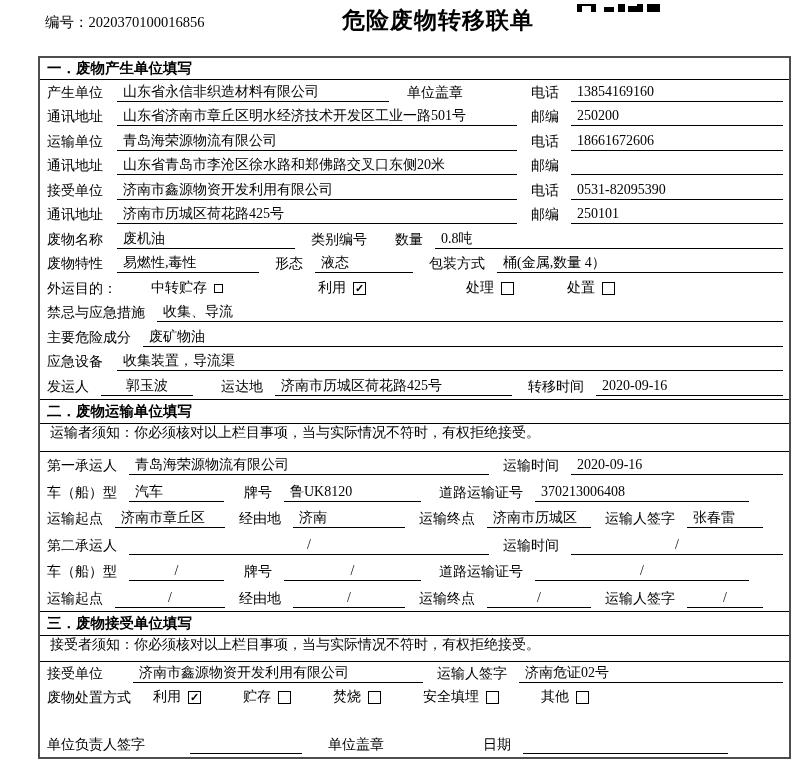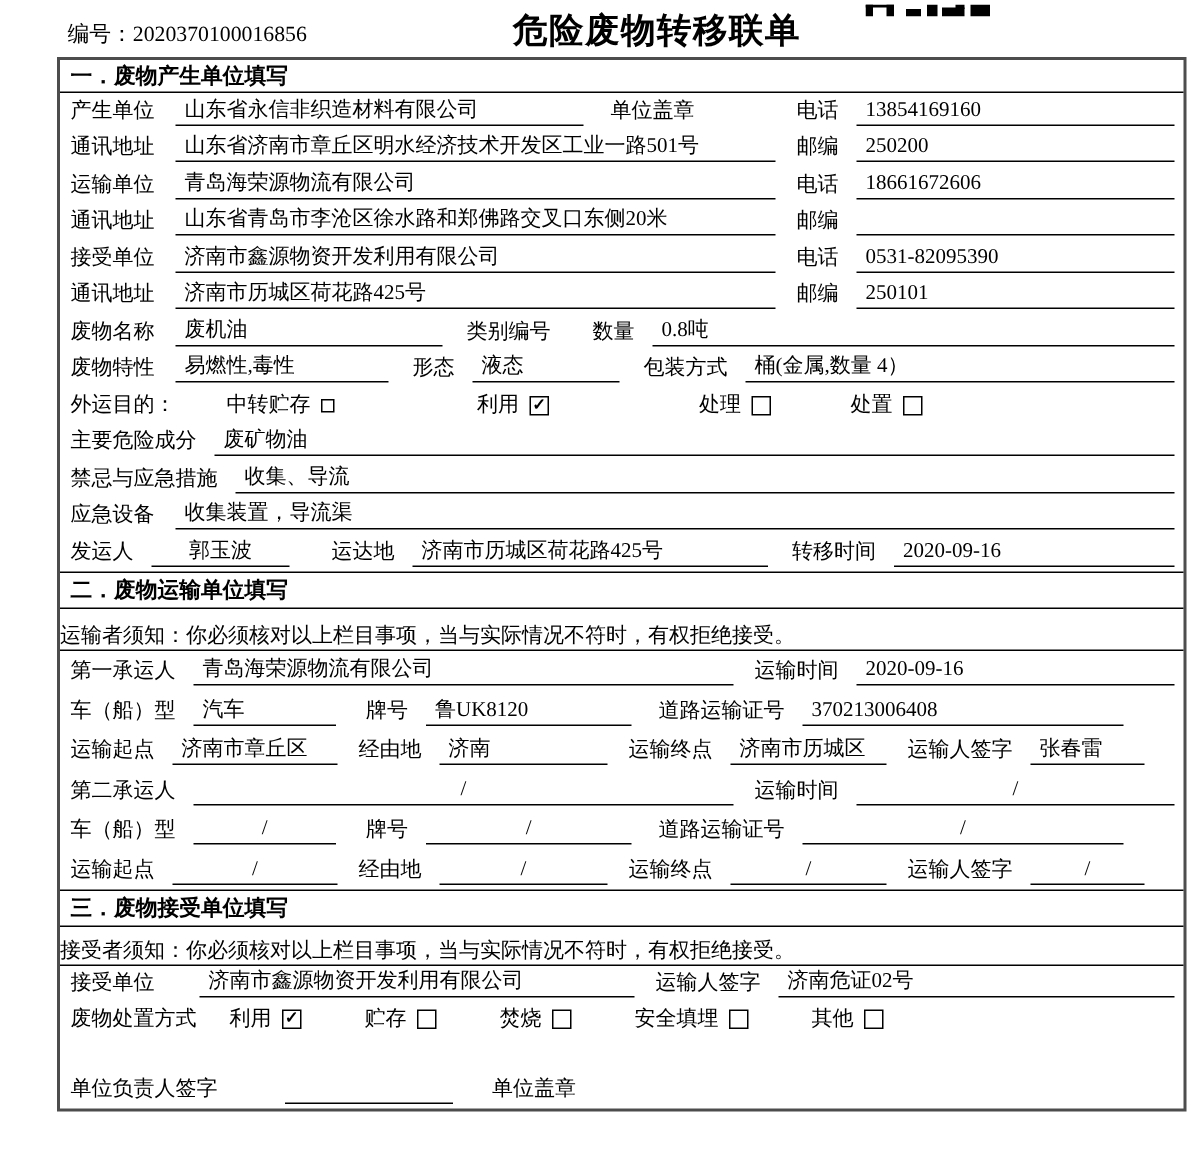--- a/index.html
+++ b/index.html
@@ -3,26 +3,26 @@
 <meta charset="utf-8">
 <style>
   *{box-sizing:border-box;margin:0;padding:0}
   html,body{width:796px;height:768px}
   body{position:relative;background:#fff;color:#000;
        font-family:"Liberation Serif","DejaVu Serif",serif;font-size:14px;overflow:hidden}
   .serial{position:absolute;top:13px;left:45px;font-size:14.5px;white-space:nowrap}
   .title{position:absolute;top:5px;left:0;right:0;text-align:center;padding-left:80px;
          font-size:23px;font-weight:bold;letter-spacing:1px}
   .qr{position:absolute;top:0;left:577px;width:84px;height:8px}
-  .tbl{position:absolute;left:38px;top:38px;width:753px;height:703px;
+  .tbl{position:absolute;left:38px;top:56px;width:753px;height:703px;
        border:2px solid #4d4d4d;display:flex;flex-direction:column;background:#fff}
   .sec{font-weight:bold;display:flex;align-items:center;padding-left:7px;
        border-bottom:1px solid #000;font-size:14.5px;flex:none}
   .bt{border-top:1px solid #000}
-  .notice{display:flex;align-items:flex-end;padding-left:0;border-bottom:1px solid #000;flex:none}
+  .notice{display:flex;align-items:flex-start;padding-left:10px;border-bottom:1px solid #000;flex:none}
   .r{display:flex;align-items:flex-end;padding:0 6px 3px 7px;flex:none}
   .lbl{white-space:nowrap;height:19px;line-height:19px}
   .uv{margin-left:12px;border-bottom:1px solid #000;white-space:nowrap;
       height:19px;line-height:18px;padding:0 6px;overflow:hidden}
   .c{text-align:center}
   .grow{flex:1}
   .right{margin-left:auto;display:flex;align-items:center}
   .right .uv{width:212px}
   .wl{width:58px}
   .opt{display:flex;align-items:center;height:19px;white-space:nowrap}
@@ -154,27 +154,27 @@
     </span>
     <span class="opt" style="margin-left:53px">
       <span>处置</span>
       <span class="cb">
           <i></i>
         </span>
     </span>
   </div>
 
   <div class="r rs1">
+    <span class="lbl">禁忌与应急措施</span>
+    <span class="uv grow">收集、导流</span>
+  </div>
+
+  <div class="r rs1">
     <span class="lbl">主要危险成分</span>
     <span class="uv grow">废矿物油</span>
-  </div>
-
-  <div class="r rs1">
-    <span class="lbl">禁忌与应急措施</span>
-    <span class="uv grow">收集、导流</span>
   </div>
 
   <div class="r rs1">
     <span class="lbl wl">应急设备</span>
     <span class="uv grow">收集装置，导流渠</span>
   </div>
 
   <div class="r rs1">
     <span class="lbl">发运人</span>
     <span class="uv c" style="width:92px">郭玉波</span>
@@ -299,17 +299,21 @@
       <span class="cb">
           <i></i>
         </span>
     </span>
   </div>
 
   <div class="r" style="flex:1">
     <span class="lbl">单位负责人签字</span>
     <span class="uv" style="width:112px;margin-left:45px"></span>
     <span class="lbl" style="margin-left:26px">单位盖章</span>
+    <span class="right" style="margin-right:55px">
+      <span class="lbl">日期</span>
+      <span class="uv" style="width:205px"></span>
+    </span>
   </div>
 
 </div>
 
 <div class="print"><span>打印时间：</span><span>2020-09-16 10:49:51</span></div>
 
 </body></html>

